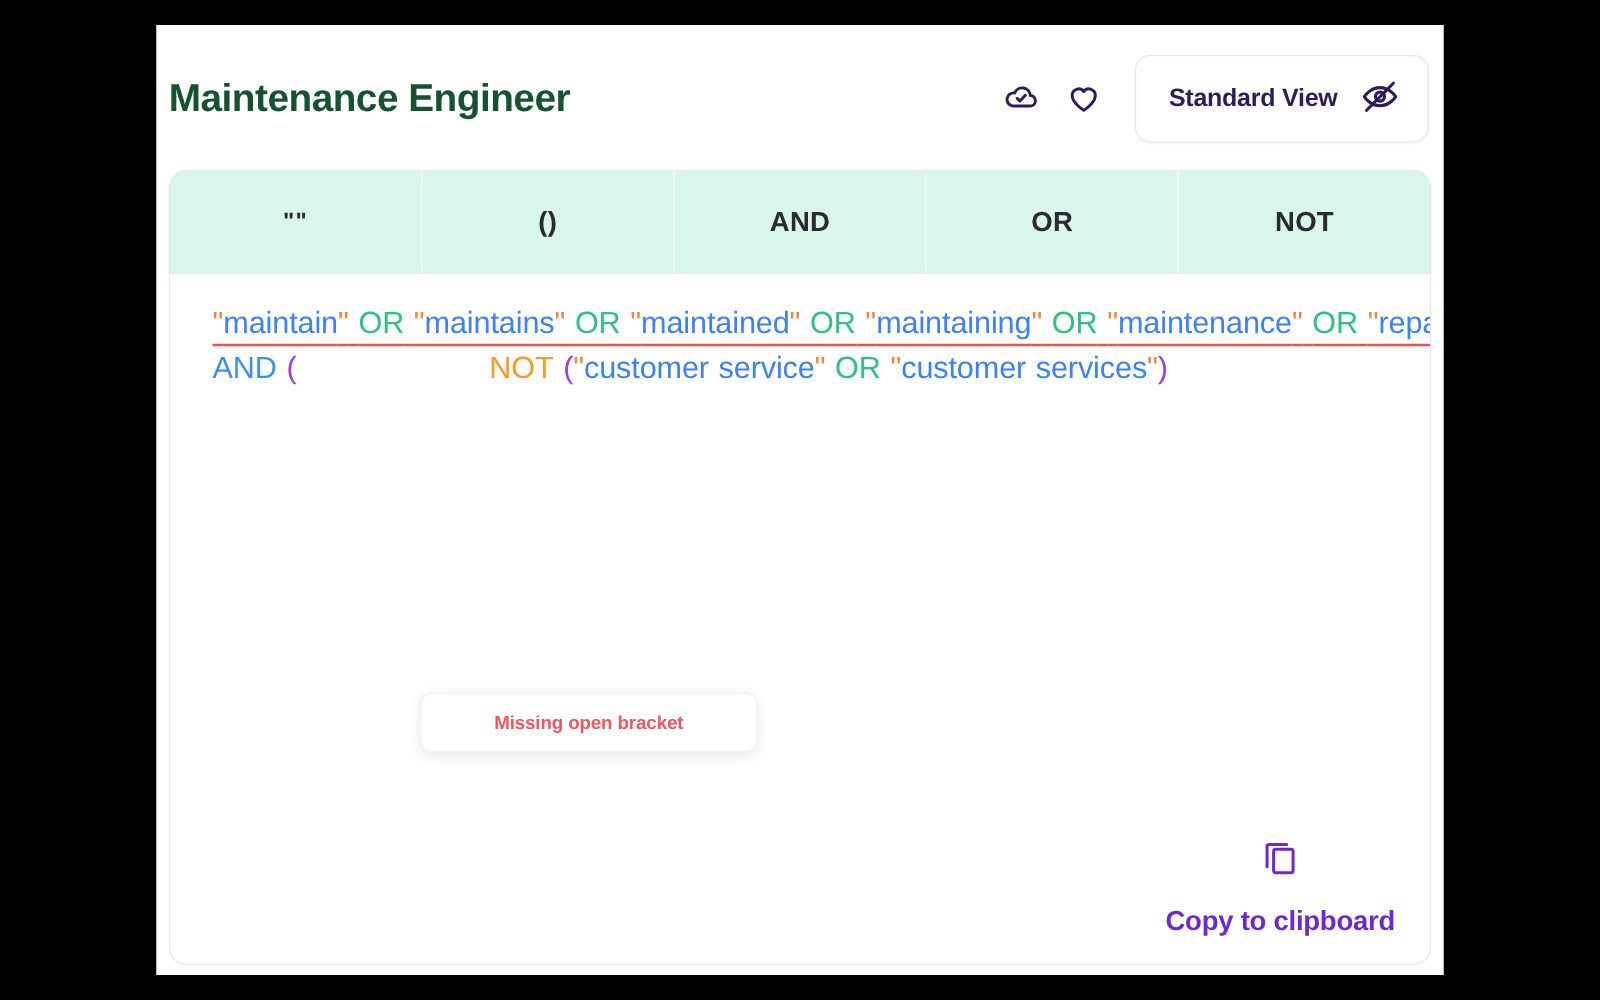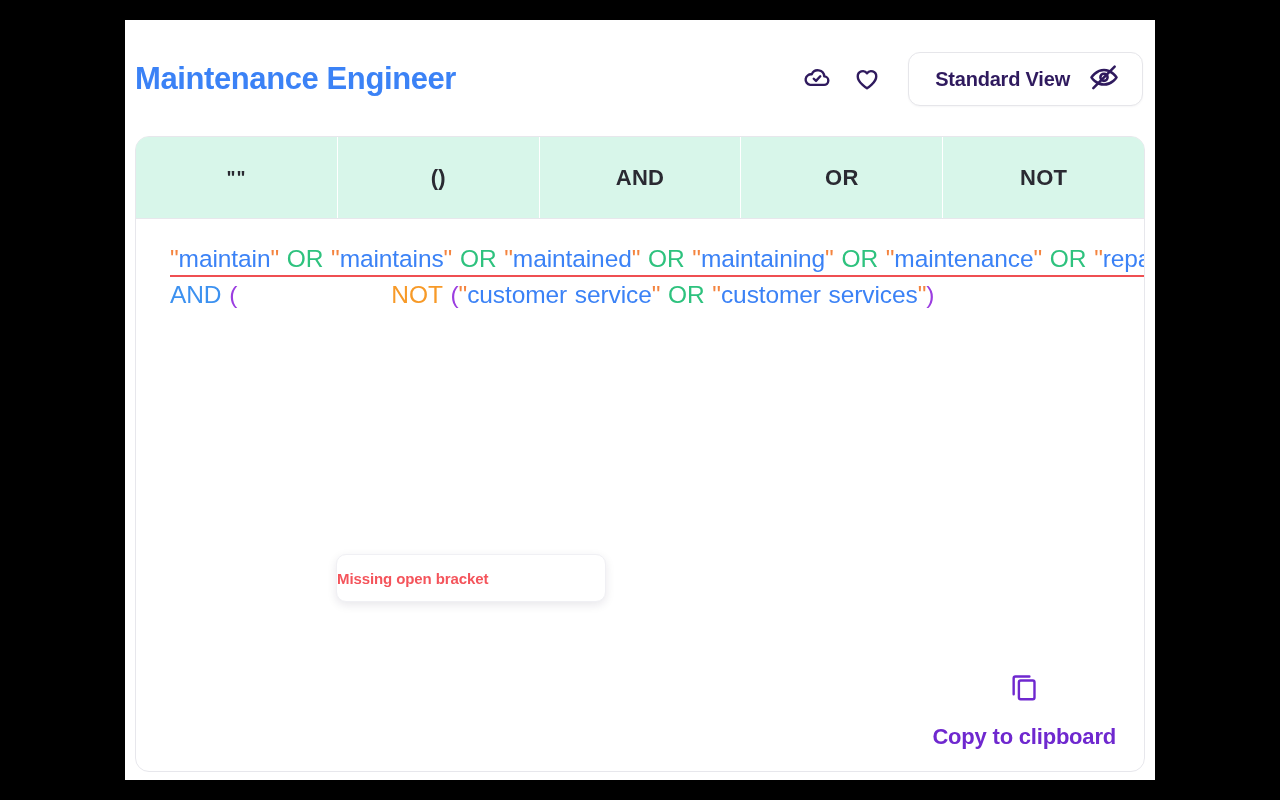--- a/index.html
+++ b/index.html
@@ -29,21 +29,21 @@
     left: 0; top: 0;
     width: 1030px;
     height: 118px;
     display: flex;
     align-items: center;
     padding: 0 12px 0 10px;
   }
   #page-title {
     font-size: 31px;
     font-weight: bold;
-    color: #3b82f6;
+    color: #14532d;
     letter-spacing: -0.4px;
     white-space: nowrap;
   }
   #header-actions {
     margin-left: auto;
     display: flex;
     align-items: center;
     gap: 16px;
   }
   .icon-btn {
@@ -53,21 +53,21 @@
     align-items: center;
     justify-content: center;
     background: none;
     border: none;
     cursor: pointer;
   }
   #view-toggle {
     display: flex;
     align-items: center;
     gap: 18px;
-    height: 54px;
+    height: 70px;
     padding: 0 22px 0 26px;
     margin-left: 8px;
     border: 1px solid #e6e6ea;
     border-radius: 12px;
     background: #ffffff;
     cursor: pointer;
     box-shadow: 0 1px 2px rgba(20,20,40,0.04);
   }
   #view-toggle-label {
     font-size: 20px;
@@ -143,20 +143,21 @@
 
   
   #error-tooltip {
     position: absolute;
     left: 200px;
     top: 335px;
     width: 270px;
     height: 48px;
     display: flex;
     align-items: center;
+    justify-content: center;
     background: #ffffff;
     border: 1px solid #f0f0f4;
     border-radius: 10px;
     box-shadow: 0 3px 10px rgba(30,20,60,0.10);
     z-index: 5;
   }
   #error-tooltip-text {
     font-size: 15px;
     font-weight: bold;
     color: #f4545b;

